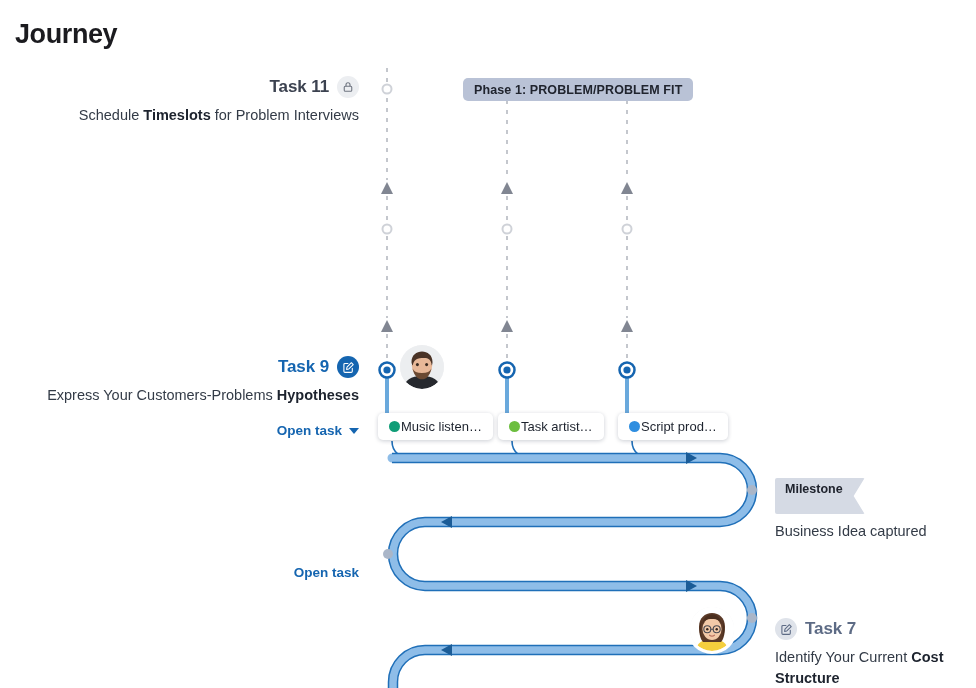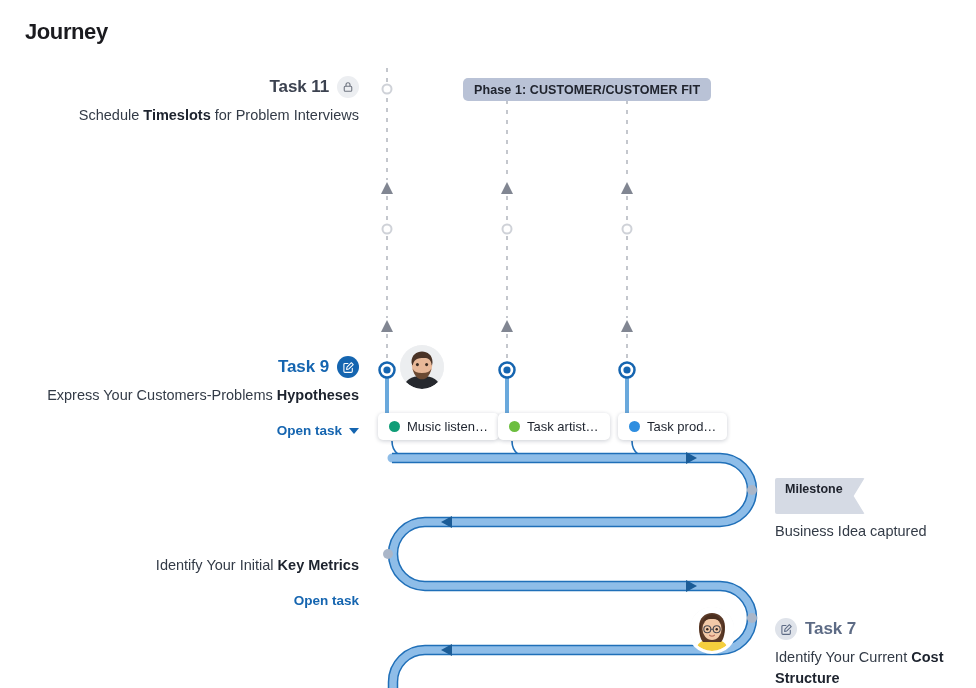--- a/index.html
+++ b/index.html
@@ -13,22 +13,22 @@
   }
   #root {
     position: relative;
     width: 976px; height: 688px;
     background: #ffffff;
   }
 
   
   .page-title {
     position: absolute;
-    left: 25px; top: 19px;
-    font-size: 22px;
+    left: 15px; top: 19px;
+    font-size: 27px;
     font-weight: 700;
     letter-spacing: -0.4px;
     color: #1b1b1f;
   }
 
   
   #canvas {
     position: absolute;
     left: 0; top: 0;
     width: 976px; height: 688px;
@@ -113,21 +113,21 @@
   .icon-badge.lock   { background: #eceef1; }
   .icon-badge.edit-active { background: #1565b0; }
   .icon-badge.edit-muted  { background: #dfe3ea; }
 
   
   .pill {
     position: absolute;
     height: 27px;
     display: flex;
     align-items: center;
-    gap: 7px;
+    gap: 1px;
     padding: 0 11px;
     background: #ffffff;
     border-radius: 5px;
     box-shadow: 0 1px 4px rgba(20,30,60,.22);
     font-size: 13px;
     color: #1d232e;
     white-space: nowrap;
   }
   .pill-dot {
     width: 11px; height: 11px;
@@ -275,21 +275,21 @@
       <polygon points="452,644 452,656 441,650"></polygon>
     </g>
 
     <g fill="#aab6c8">
       <circle cx="752" cy="490" r="5"></circle>
       <circle cx="388" cy="554" r="5"></circle>
       <circle cx="752" cy="618" r="5"></circle>
     </g>
   </svg>
 
-  <div class="phase-badge">Phase 1: CUSTOMER/CUSTOMER FIT</div>
+  <div class="phase-badge">Phase 1: PROBLEM/PROBLEM FIT</div>
 
   <div class="task-block" style="left:56px; top:76px; width:303px;">
     <div class="task-head">
       <span class="task-label locked">Task 11</span>
       <span class="icon-badge lock">
         <svg width="12" height="12" viewBox="0 0 24 24" fill="none" stroke="#6f7580" stroke-width="2.2">
           <rect x="4.5" y="10.5" width="15" height="10" rx="2.2"></rect>
           <path d="M8 10.5 V7.5 a4 4 0 0 1 8 0 v3"></path>
         </svg>
       </span>
@@ -313,23 +313,20 @@
     <div class="task-desc">
       <span>Express Your Customers-Problems </span><b>Hypotheses</b><span></span>
     </div>
     <div class="open-task">
       <span>Open task</span>
       <span class="caret"></span>
     </div>
   </div>
 
   <div class="task-block" style="left:66px; top:548px; width:293px;">
-    <div class="task-desc">
-      <span>Identify Your Initial </span><b>Key Metrics</b><span></span>
-    </div>
     <div class="open-task">
       <span>Open task</span>
     </div>
   </div>
 
   <div class="task-block" style="left:775px; top:618px; width:195px; text-align:left;">
     <div class="task-head left">
       <span class="icon-badge edit-muted">
         <svg width="13" height="13" viewBox="0 0 24 24" fill="none" stroke="#5d6b85" stroke-width="2" stroke-linecap="round" stroke-linejoin="round">
           <path d="M19 13.5 V19 a2 2 0 0 1-2 2 H5.5 a2 2 0 0 1-2-2 V6.5 a2 2 0 0 1 2-2 H11"></path>
@@ -346,21 +343,21 @@
   <div class="pill" style="left:378px; top:413px;">
     <span class="pill-dot" style="background:#0f9d77"></span>
     <span>Music listen…</span>
   </div>
   <div class="pill" style="left:498px; top:413px;">
     <span class="pill-dot" style="background:#6cbe3f"></span>
     <span>Task artist…</span>
   </div>
   <div class="pill" style="left:618px; top:413px;">
     <span class="pill-dot" style="background:#2f8ee0"></span>
-    <span>Task prod…</span>
+    <span>Script prod…</span>
   </div>
 
   <div class="milestone-wrap" style="left:775px; top:478px;">
     <div class="milestone-flag">Milestone</div>
     <div class="milestone-text">Business Idea captured</div>
   </div>
 
   <div class="avatar" style="left:400px; top:345px;">
     <svg viewBox="0 0 44 44">
       <rect width="44" height="44" fill="#f1f2f4"></rect>

